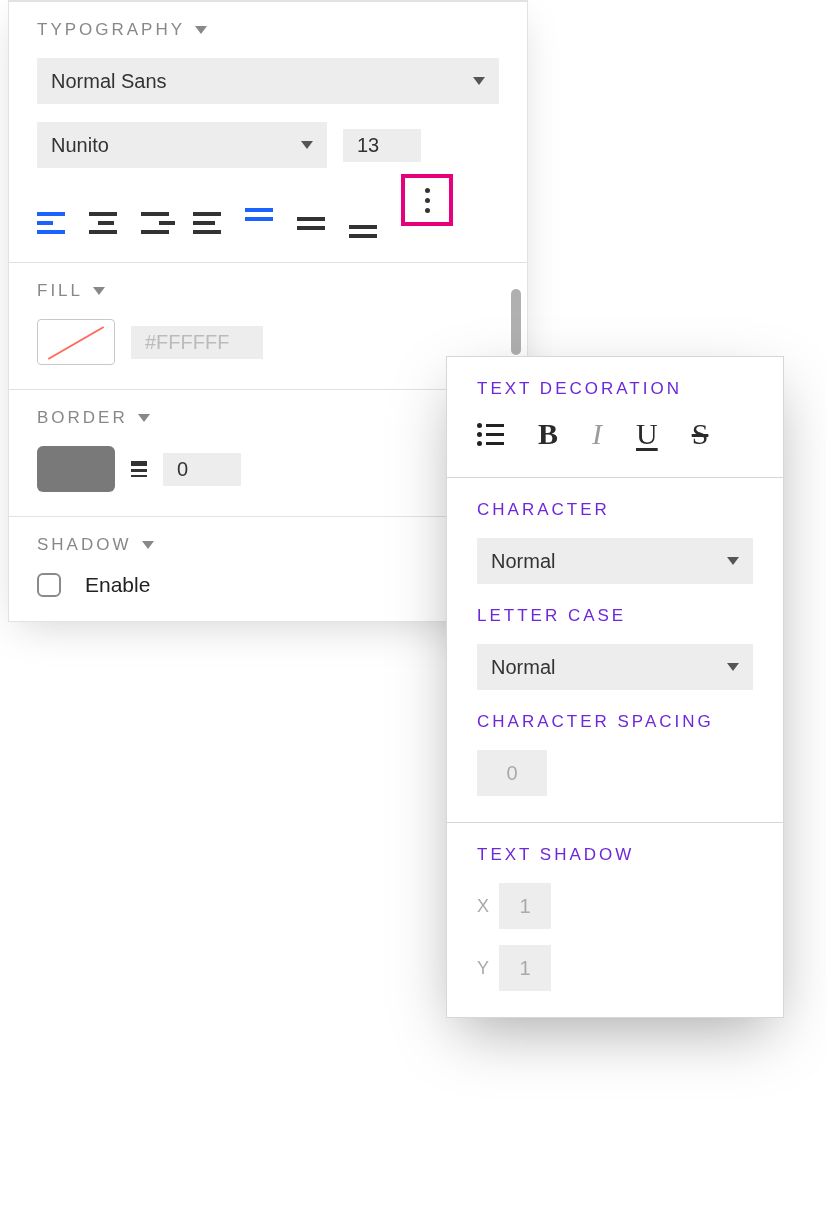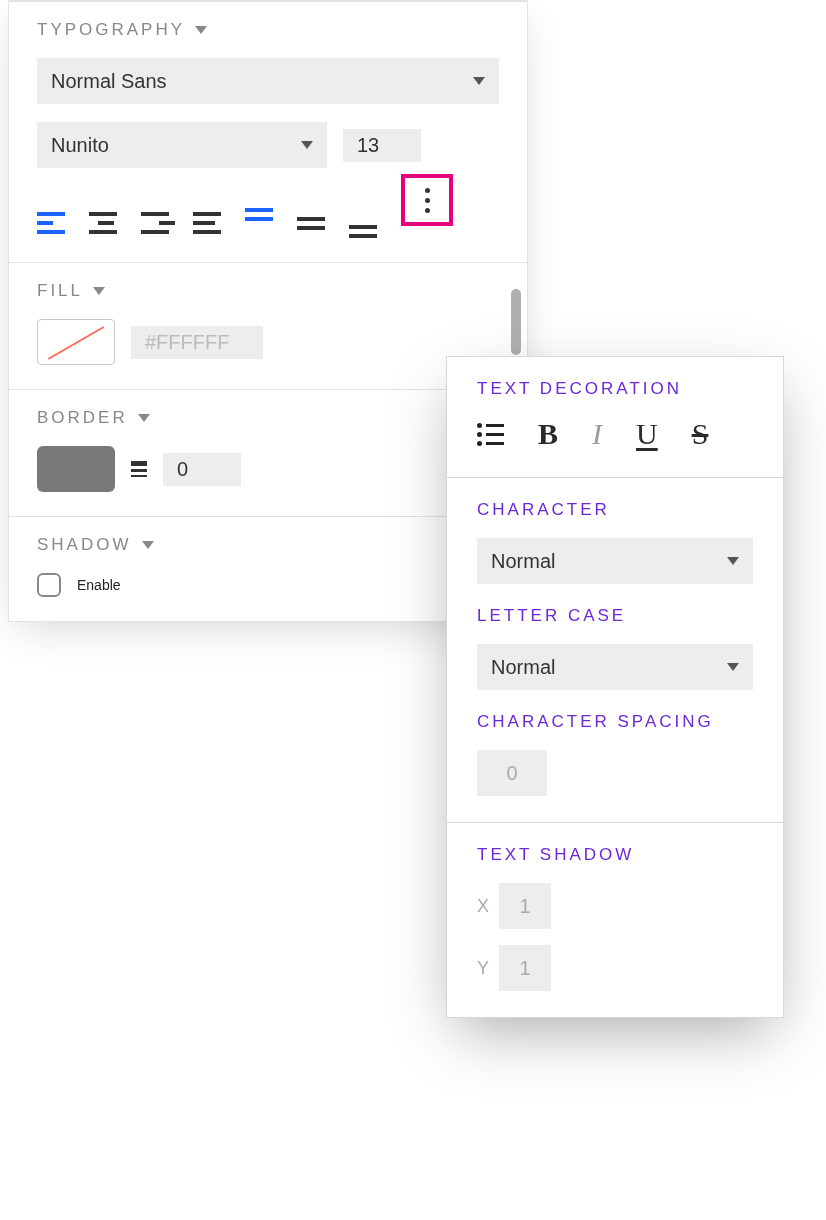--- a/index.html
+++ b/index.html
@@ -124,21 +124,21 @@
     background:#ff6a5b; transform:rotate(-30deg);
   }
 
   .bw-icon { display:flex; flex-direction:column; gap:3px;}
   .bw-icon i { width:16px; height:3px; background:#333; display:block;}
   .bw-icon i:first-child { height:5px; }
 
   .checkbox {
     width:24px; height:24px; border:2px solid #8a8a8a; border-radius:6px; display:inline-block;
   }
-  .shadow-row { display:flex; align-items:center; gap:16px; font-size:14px; color:#222;}
+  .shadow-row { display:flex; align-items:center; gap:24px; font-size:21px; color:#222;}
 
   
   .popover {
     position:absolute;
     left:446px; top:356px;
     width:338px;
     background:#fff;
     border:1px solid #d7d7d7;
     box-shadow: 0 22px 60px -12px rgba(0,0,0,.35);
   }

